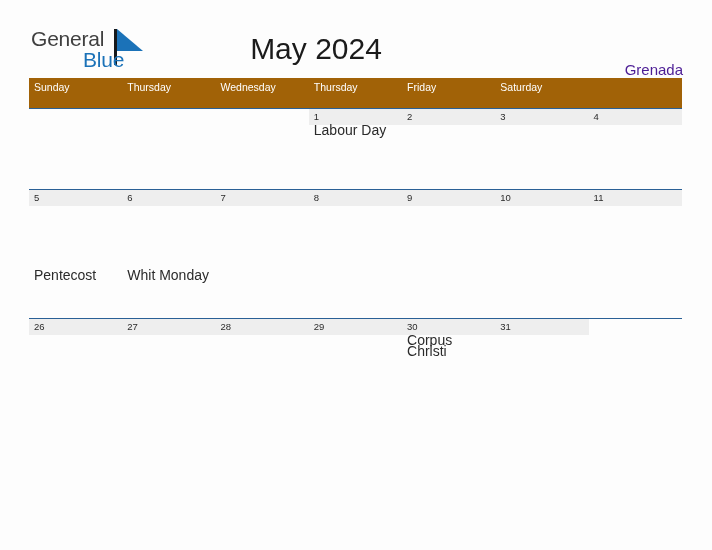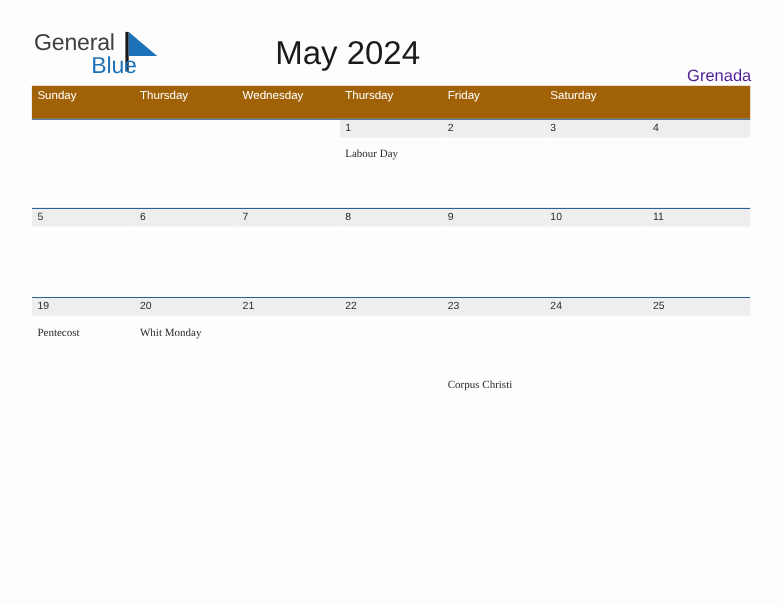--- a/index.html
+++ b/index.html
@@ -154,25 +154,25 @@
   }
 
   .week-body {
     display: flex;
     width: 653px;
   }
   .evt-cell {
     width: 93.28px;
     flex: 0 0 93.28px;
     padding-left: 5px;
-    padding-top: 10px;
-    box-sizing: border-box;
-    font-size: 10px;
+    padding-top: 0;
+    box-sizing: border-box;
+    font-size: 14px;
     color: #2b2b2b;
-    font-family: Liberation Serif, serif;
+    font-family: Liberation Sans, sans-serif;
     line-height: 11px;
   }
 
   
   .week.h1 .week-body { height: 64px; }
   .week.h2 .week-body { height: 64px; }
   .week.h3 .week-body { height: 64px; }
   .week.h4 .week-body { height: 48px; }
   .week.h5 .week-body { height: 64px; }
 </style>
@@ -247,41 +247,41 @@
         <div class="evt-cell"></div>
         <div class="evt-cell"></div>
         <div class="evt-cell"></div>
         <div class="evt-cell"></div>
         <div class="evt-cell"></div>
       </div>
     </div>
 
 
     <div class="week h4">
-      <div class="week-band">
-        <div class="daynum">19</div>
-        <div class="daynum">20</div>
-        <div class="daynum">21</div>
-        <div class="daynum">22</div>
-        <div class="daynum">23</div>
-        <div class="daynum">24</div>
-        <div class="daynum">25</div>
-      </div>
       <div class="week-body">
         <div class="evt-cell">Pentecost</div>
         <div class="evt-cell">Whit Monday</div>
         <div class="evt-cell"></div>
         <div class="evt-cell"></div>
         <div class="evt-cell"></div>
         <div class="evt-cell"></div>
         <div class="evt-cell"></div>
       </div>
     </div>
 
     <div class="week h5">
+      <div class="week-band">
+        <div class="daynum">26</div>
+        <div class="daynum">27</div>
+        <div class="daynum">28</div>
+        <div class="daynum">29</div>
+        <div class="daynum">30</div>
+        <div class="daynum">31</div>
+        <div class="daynum blank-tail"></div>
+      </div>
       <div class="week-body">
         <div class="evt-cell"></div>
         <div class="evt-cell"></div>
         <div class="evt-cell"></div>
         <div class="evt-cell"></div>
         <div class="evt-cell">Corpus Christi</div>
         <div class="evt-cell"></div>
         <div class="evt-cell"></div>
       </div>
     </div>

